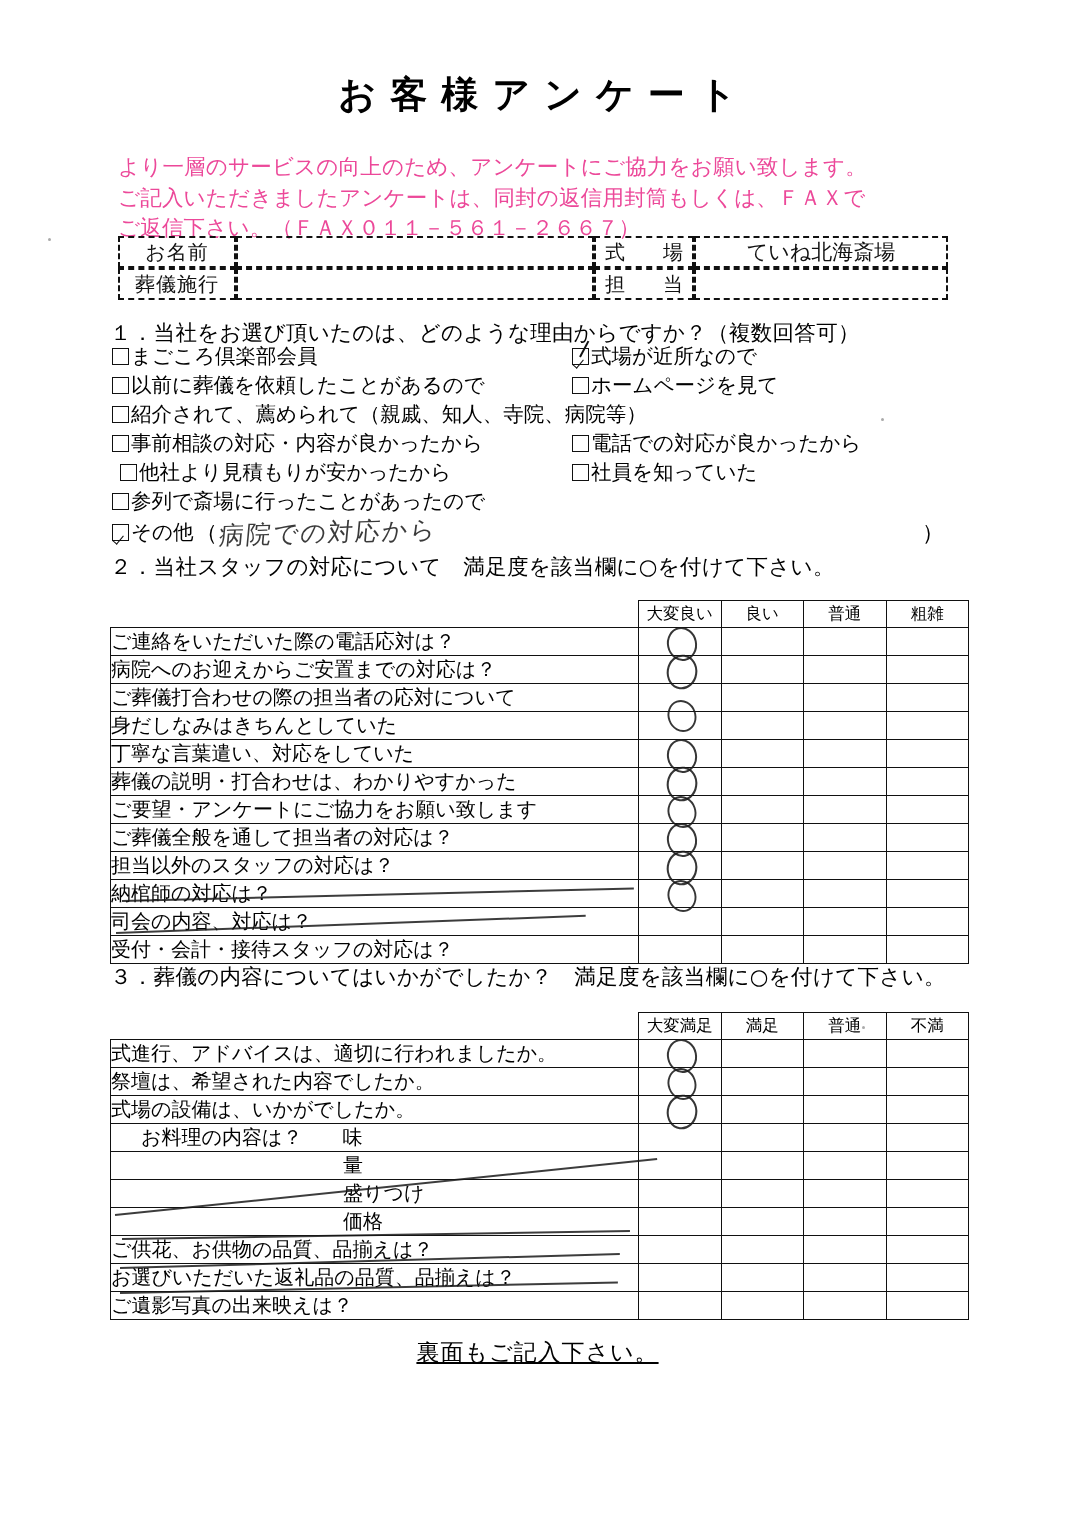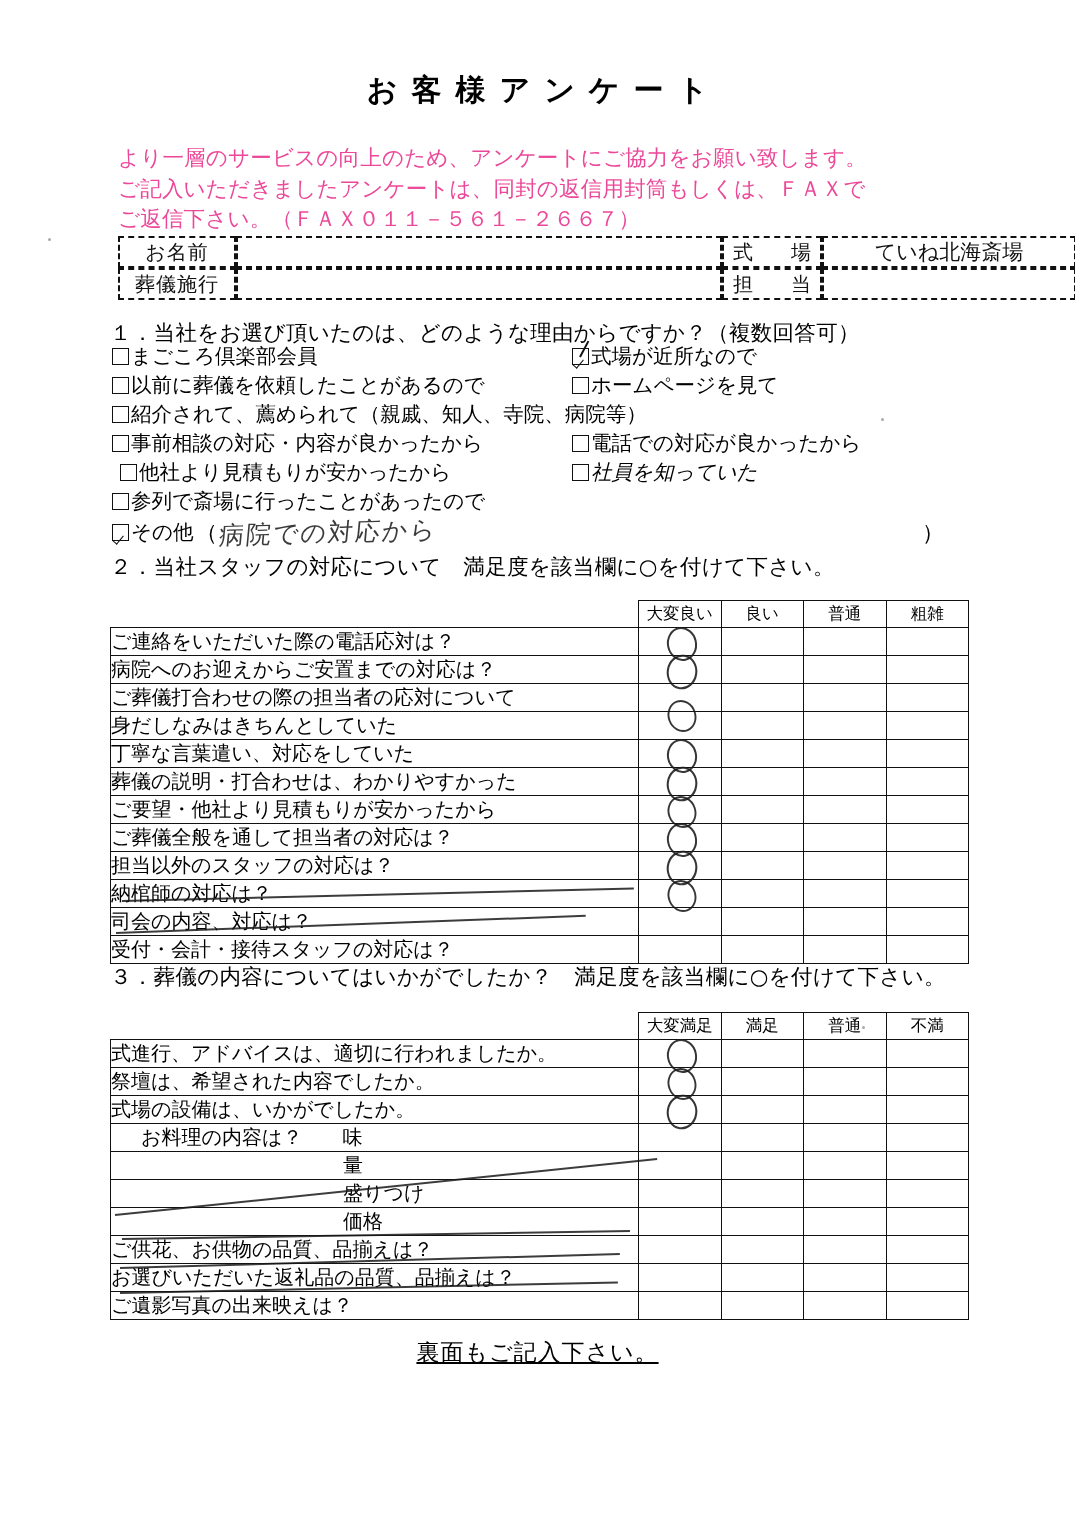--- a/index.html
+++ b/index.html
@@ -19,21 +19,21 @@
 
   .page {
     position: absolute;
     inset: 0;
     padding: 0;
   }
 
   
   .doc-title {
     text-align: center;
-    font-size: 30px;
+    font-size: 37px;
     letter-spacing: 14px;
     font-weight: 600;
     margin: 70px 0 0 0;
     padding-left: 14px;
     color: #000;
   }
 
   
   .intro {
     margin: 32px 0 0 118px;
@@ -42,21 +42,21 @@
     letter-spacing: 0.2px;
     color: #ec4899;
   }
   .intro div { white-space: nowrap; }
 
   
   .idbox {
     position: absolute;
     left: 118px;
     top: 236px;
-    width: 958px;
+    width: 830px;
     height: 64px;
   }
   .idrow {
     display: flex;
     height: 32px;
     align-items: stretch;
   }
   .idcell {
     border: 2px dashed #111;
     box-sizing: border-box;
@@ -296,21 +296,21 @@
       <span class="opt-text">式場が近所なので</span>
     </div>
     <div class="opt-line" style="left:460px; top:29px;">
       <span class="cbox"></span>
       <span class="opt-text">ホームページを見て</span>
     </div>
     <div class="opt-line" style="left:460px; top:87px;">
       <span class="cbox"></span>
       <span class="opt-text">電話での対応が良かったから</span>
     </div>
-    <div class="opt-line" style="left:460px; top:116px;font-style:italic;">
+    <div class="opt-line" style="left:460px; top:116px;">
       <span class="cbox"></span>
       <span class="opt-text">社員を知っていた</span>
     </div>
 
     <div class="opt-line" style="left:0px; top:174px; width:840px;">
       <span class="cbox checked"></span>
       <span class="opt-text">その他</span>
       <span class="other-paren-open">（</span>
       <span class="handwriting">病院での対応から</span>
       <span class="other-paren-close" style="position:absolute; left:810px;">）</span>
@@ -376,21 +376,21 @@
       <tr class="dash-bottom">
         <td class="lbl">葬儀の説明・打合わせは、わかりやすかった</td>
         <td class="col-rate mark-cell">
             <span class="circle-mark v2"></span>
           </td>
         <td class="col-rate"></td>
         <td class="col-rate"></td>
         <td class="col-rate"></td>
       </tr>
       <tr>
-        <td class="lbl">ご要望・他社より見積もりが安かったから</td>
+        <td class="lbl">ご要望・アンケートにご協力をお願い致します</td>
         <td class="col-rate mark-cell">
             <span class="circle-mark v3"></span>
           </td>
         <td class="col-rate"></td>
         <td class="col-rate"></td>
         <td class="col-rate"></td>
       </tr>
       <tr>
         <td class="lbl">ご葬儀全般を通して担当者の対応は？</td>
         <td class="col-rate mark-cell">

